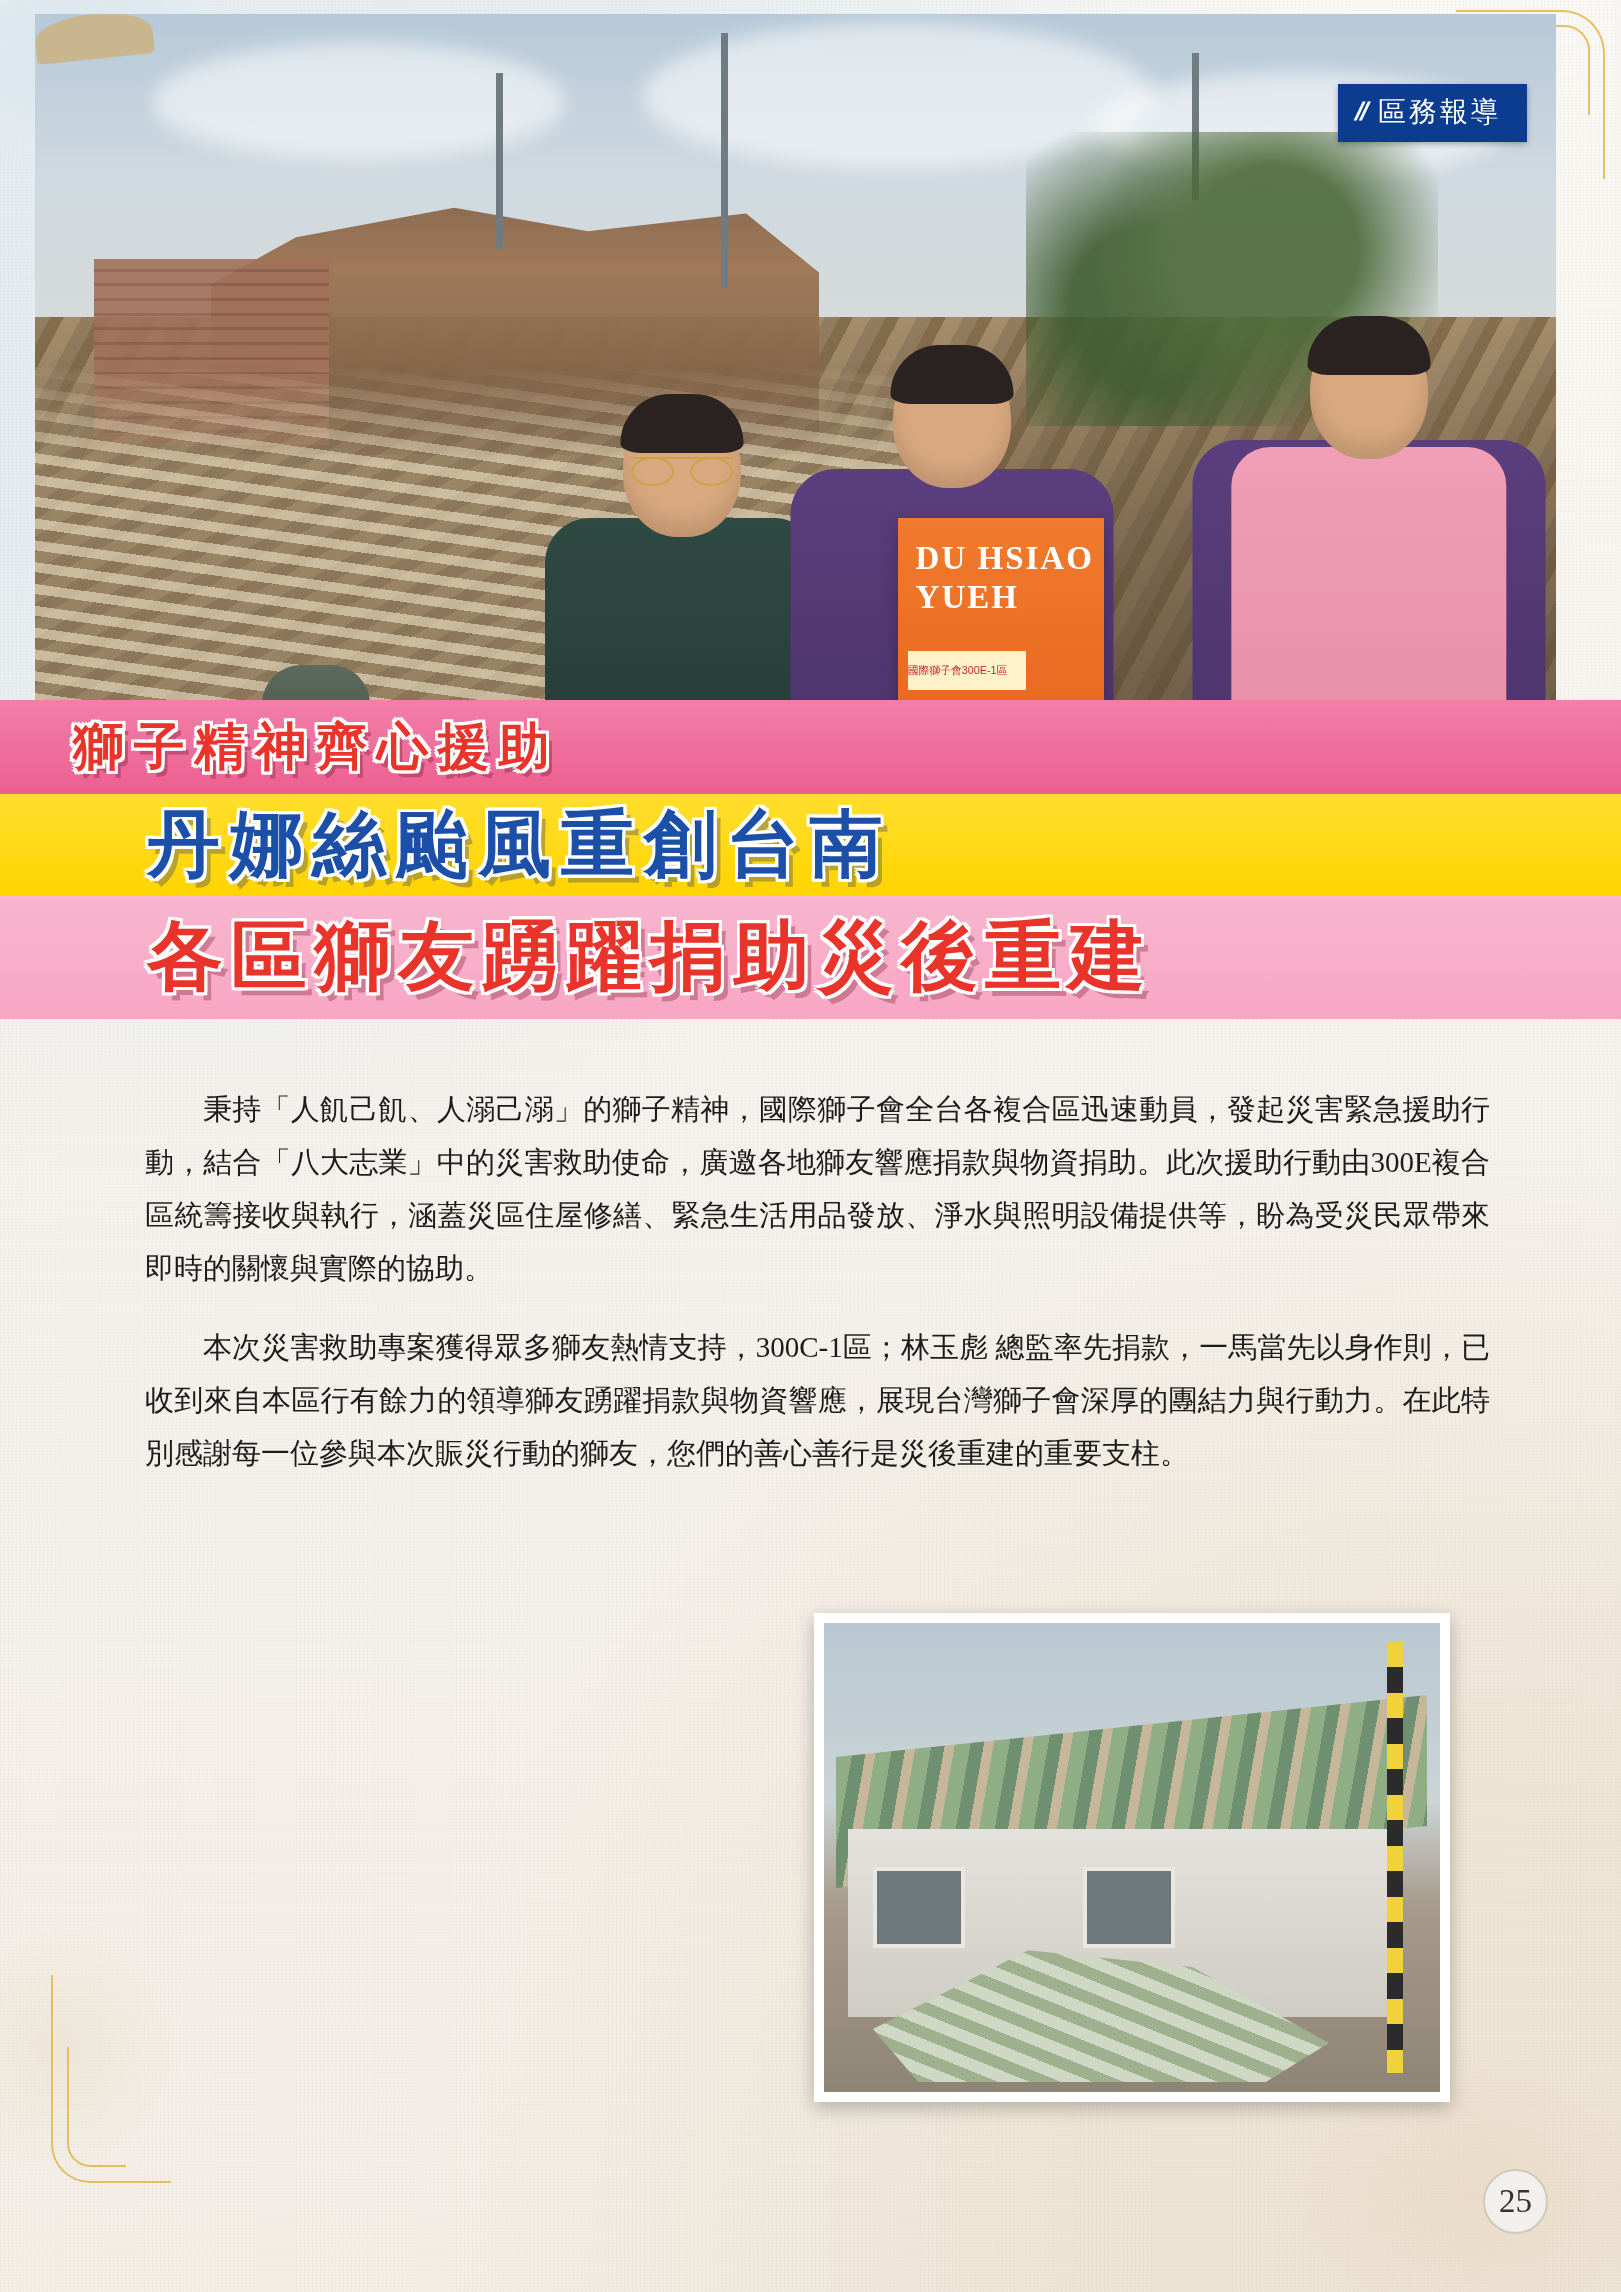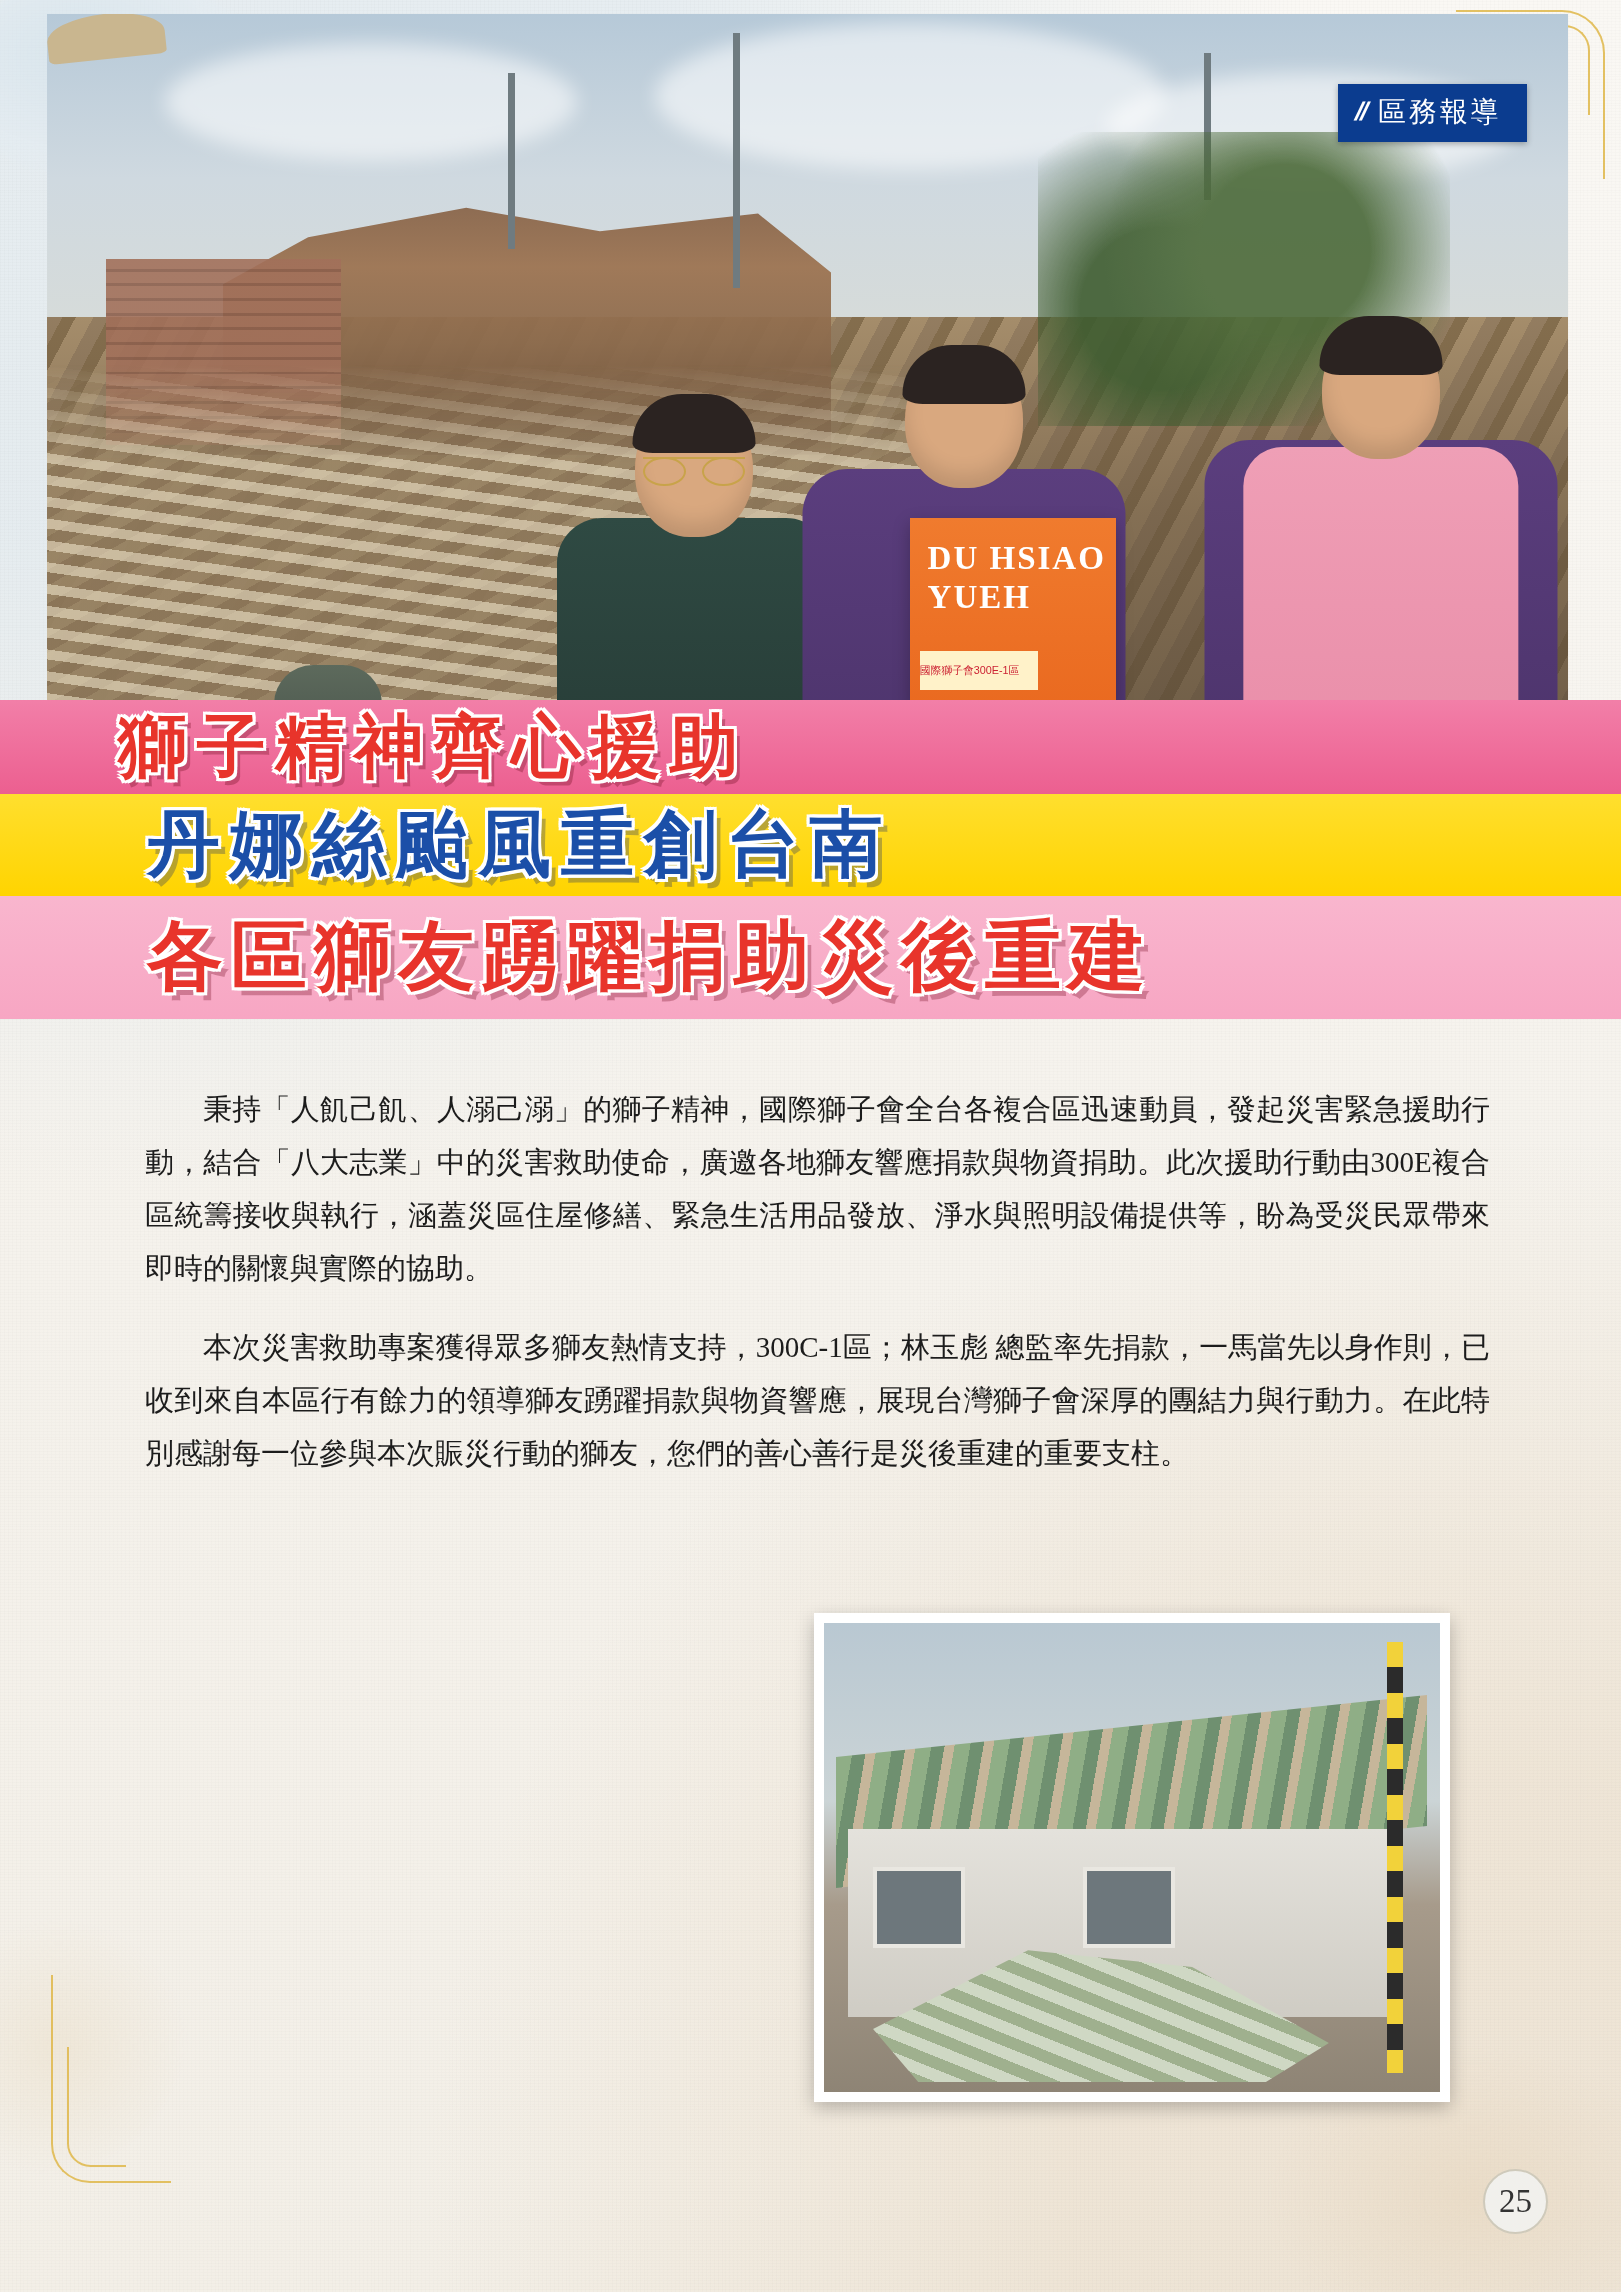--- a/index.html
+++ b/index.html
@@ -72,21 +72,21 @@
   }
   .corner.bl { left: 51px; bottom: 110px; width: 118px; height: 206px; border-bottom: 2.9px solid #e0b84a; border-left: 2.9px solid #e0b84a; border-bottom-left-radius: 39px; }
   .corner.bl:after {
     content:""; position:absolute; left: 13.7px; bottom: 13.7px; width: 57px; height: 118px;
     border-bottom: 2px solid #e0b84a; border-left: 2px solid #e0b84a; border-bottom-left-radius: 23.5px;
   }
 
   
   .hero {
     position: absolute;
-    left: 47px;
+    left: 35px;
     top: 13.7px;
     width: 1521px;
     height: 798px;
     overflow: hidden;
     background: linear-gradient(180deg, #9fb7cb 0%, #b9c7d2 32%, #8d7f6d 60%, #6f6255 100%);
   }
   .hero .sky {
     position: absolute; left: 0; top: 0; right: 0; height: 46%;
     background: linear-gradient(180deg, #b6c9d8 0%, #cfd9e0 45%, #d9dcd7 100%);
   }
@@ -244,22 +244,22 @@
   .band-3 {
     top: 896px; height: 123px;
     background: linear-gradient(180deg, #f9b6ce 0%, #f7a6c3 100%);
   }
   .headline {
     font-family: "Liberation Serif", serif;
     font-weight: 700;
     white-space: nowrap;
   }
   .h1 {
-    margin-left: 118px;
-    font-size: 69px;
+    margin-left: 73px;
+    font-size: 51px;
     color: #e8342b;
     letter-spacing: 9.8px;
     text-shadow:
       2.9px 0 0 #fff, -2.9px 0 0 #fff, 0 2.9px 0 #fff, 0 -2.9px 0 #fff,
       2.9px 2.9px 0 #fff, -2.9px 2.9px 0 #fff, 2.9px -2.9px 0 #fff, -2.9px -2.9px 0 #fff,
       5.9px 6.9px 0 rgba(120,20,40,.35);
   }
   .h2 {
     margin-left: 147px;
     font-size: 73px;

